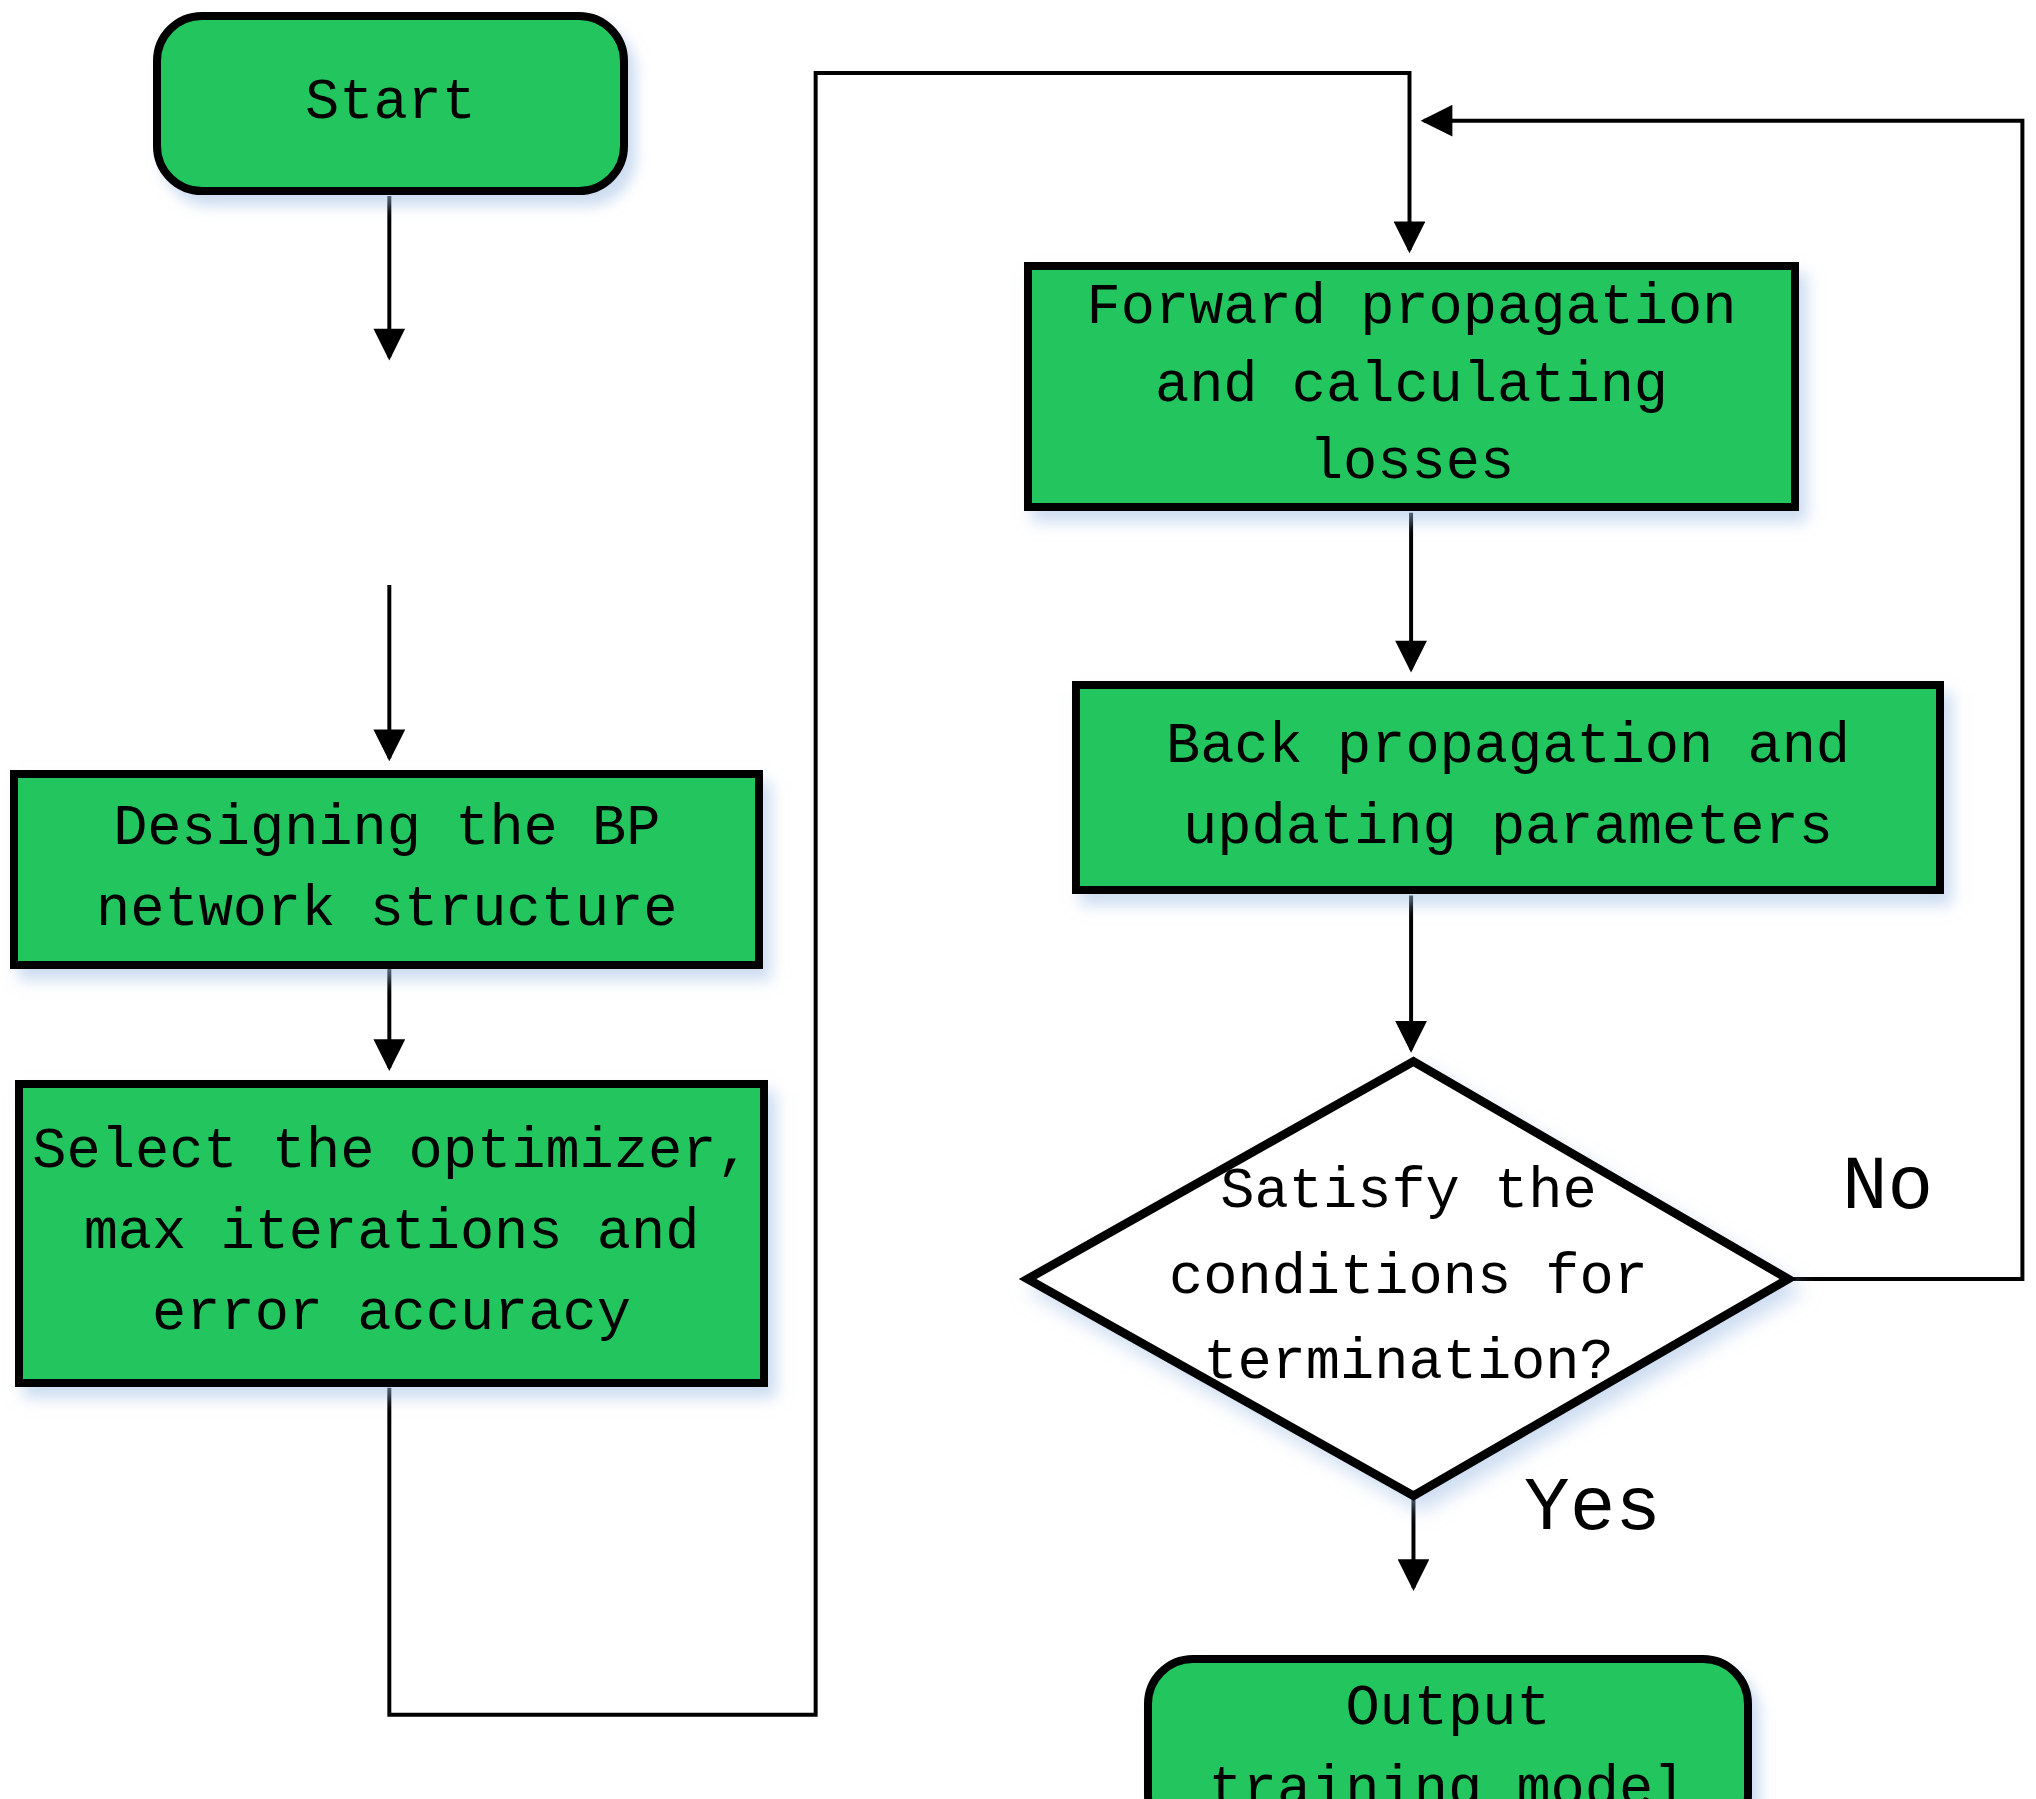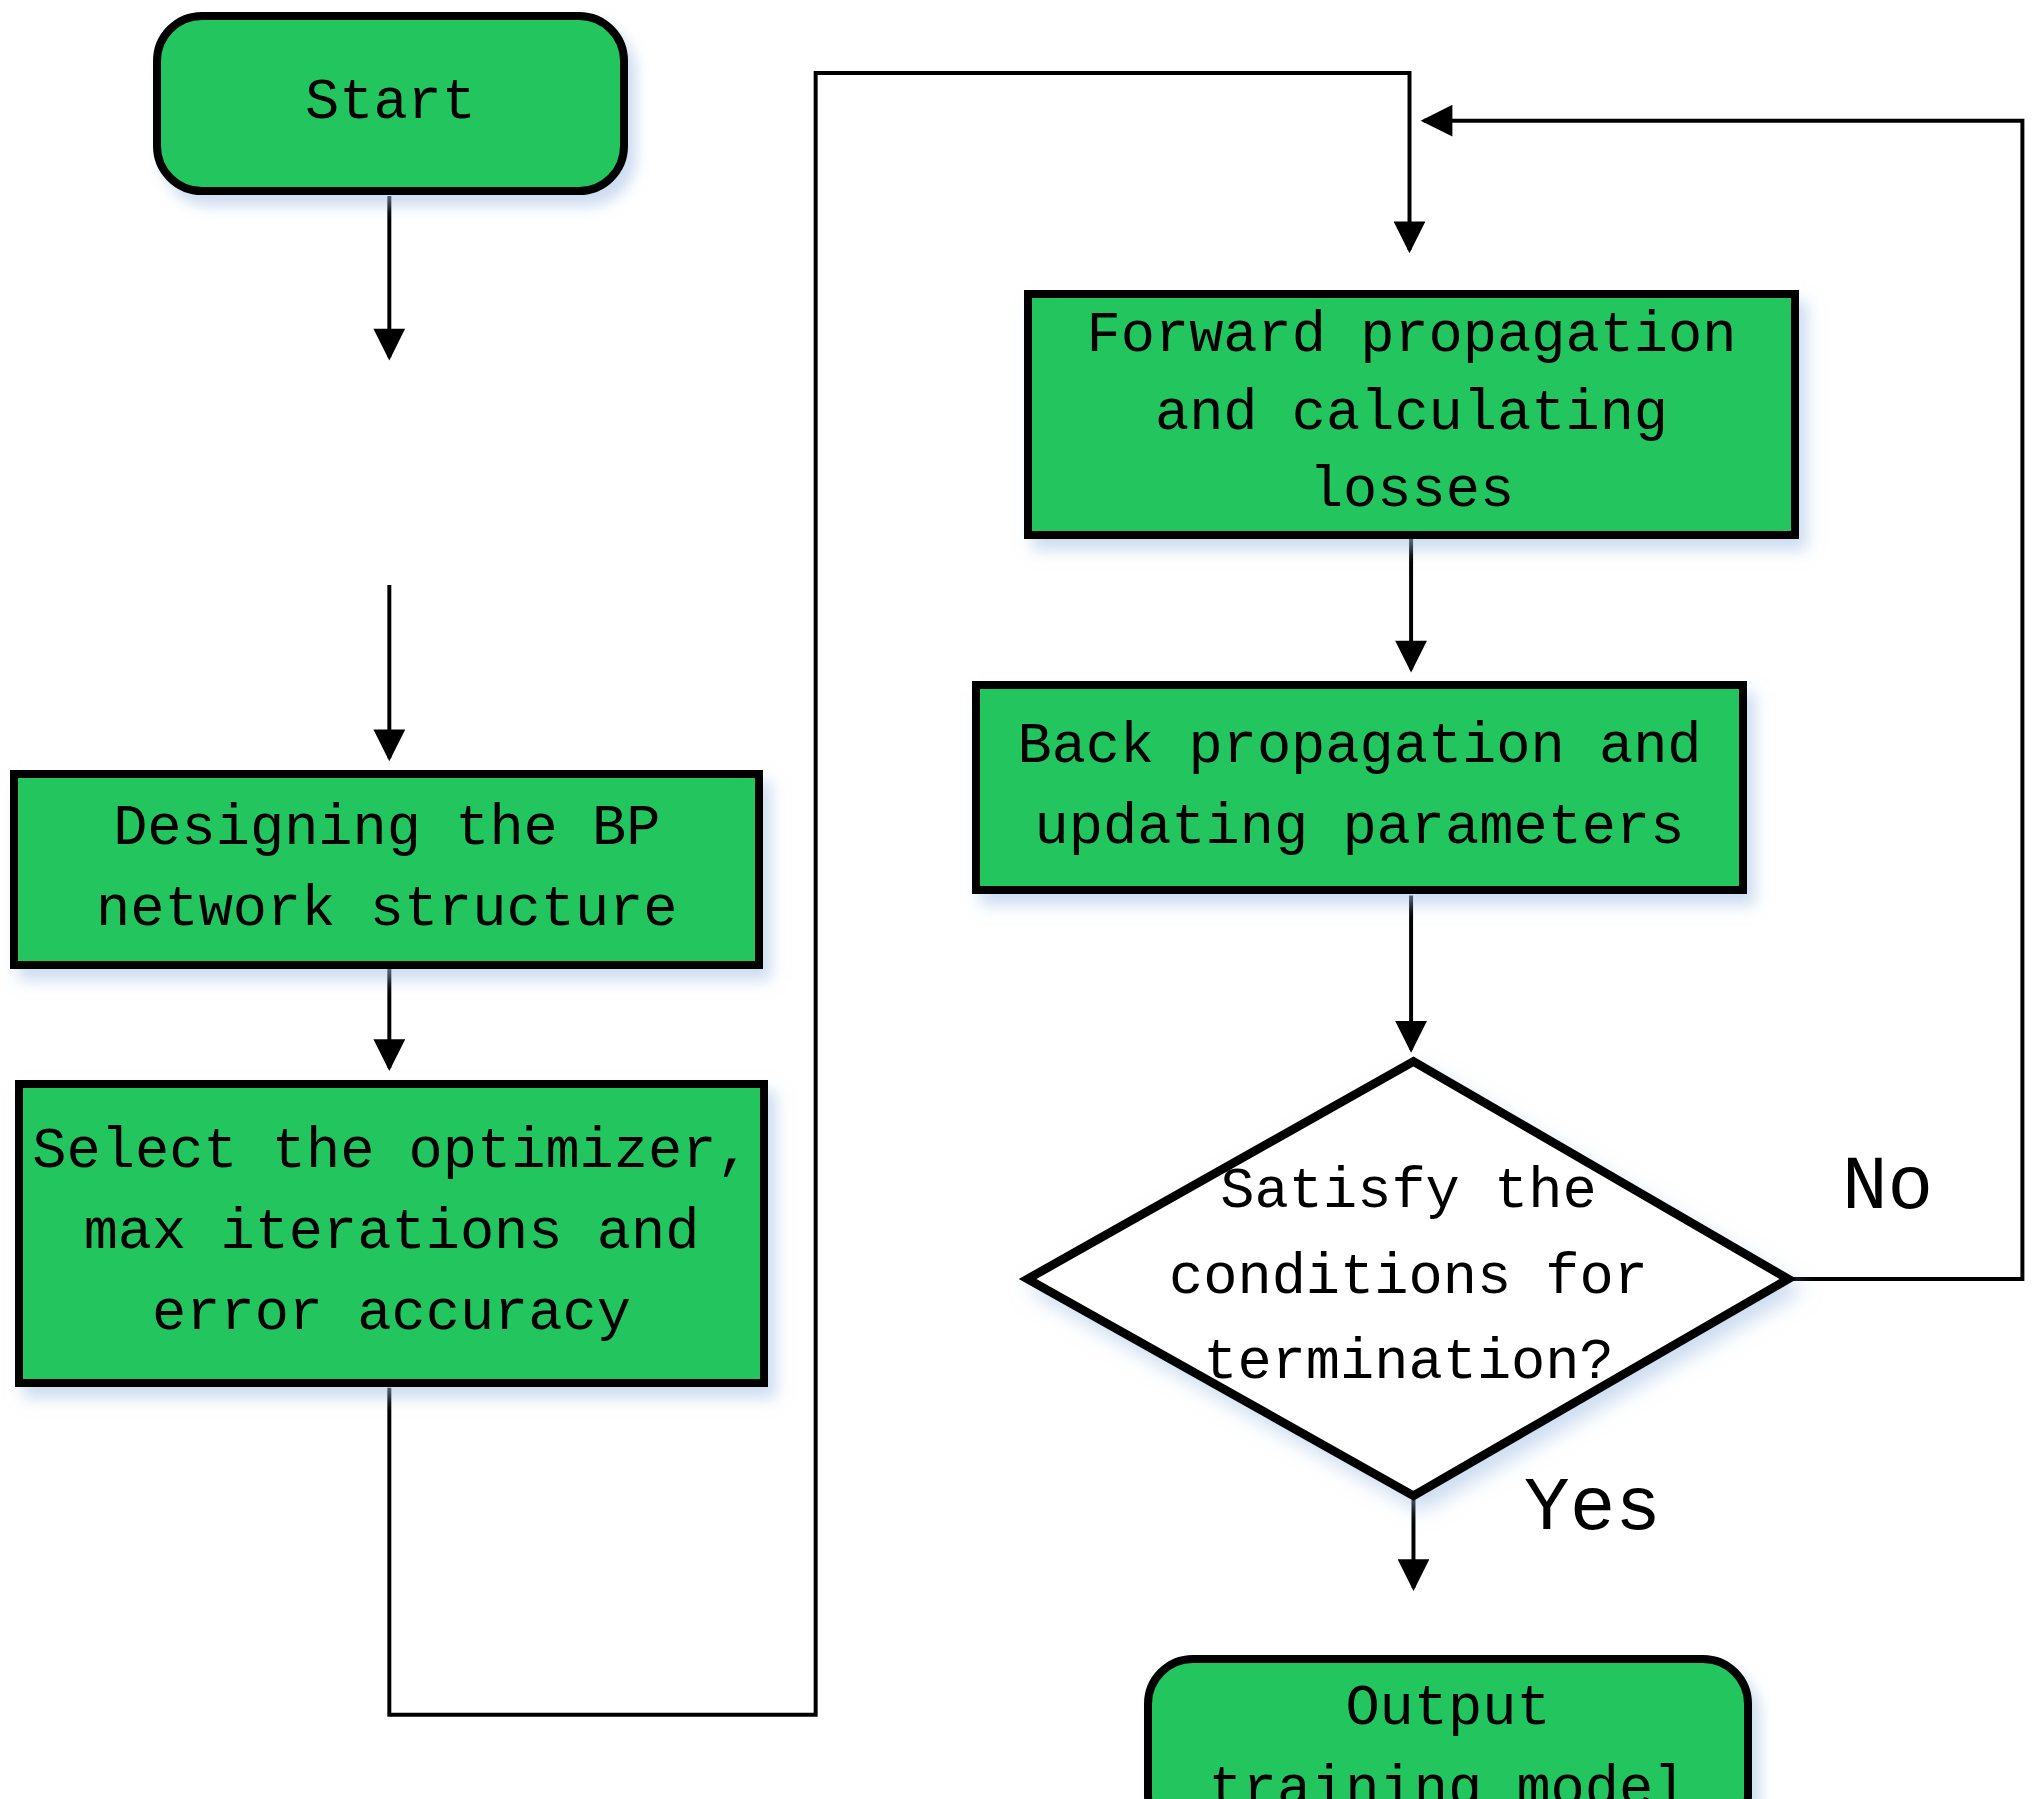--- a/index.html
+++ b/index.html
@@ -21,22 +21,22 @@
     text-align:center;
     font-size:57px;line-height:1.42;
     white-space:pre-line;
     box-shadow:8px 11px 14.3px rgba(163,192,230,0.55);
   }
   .rounded{border-radius:49px;}
   .node-start      {left:153px; top:12px;  width:475px; height:183px;}
   .node-generate   {left:10.3px;  top:369px; width:753px; height:214px;}
   .node-design     {left:10.3px;  top:770px; width:753px; height:199px;}
   .node-select     {left:15px;  top:1080px;width:753px; height:307px;}
-  .node-forward    {left:1024px;top:262px; width:775px; height:249px;line-height:1.36;margin-top:28px;}
-  .node-back       {left:972px;top:681px; width:775px; height:213px;}
+  .node-forward    {left:1024px;top:262px; width:775px; height:249px;line-height:1.36;}
+  .node-back       {left:1072px;top:681px; width:872px; height:213px;}
   .node-output     {left:1144px;top:1655px;width:608px; height:189px;border-width:8.7px;}
   .diamond-svg{
     position:absolute;left:0;top:0;width:2037px;height:1799px;
     filter:drop-shadow(8px 11px 9.5px rgba(163,192,230,0.55));
   }
   .diamond-label{
     position:absolute;left:1028px;top:1104px;width:761px;height:349px;
     display:flex;align-items:center;justify-content:center;
     text-align:center;font-size:57px;line-height:1.5;white-space:pre-line;
   }

